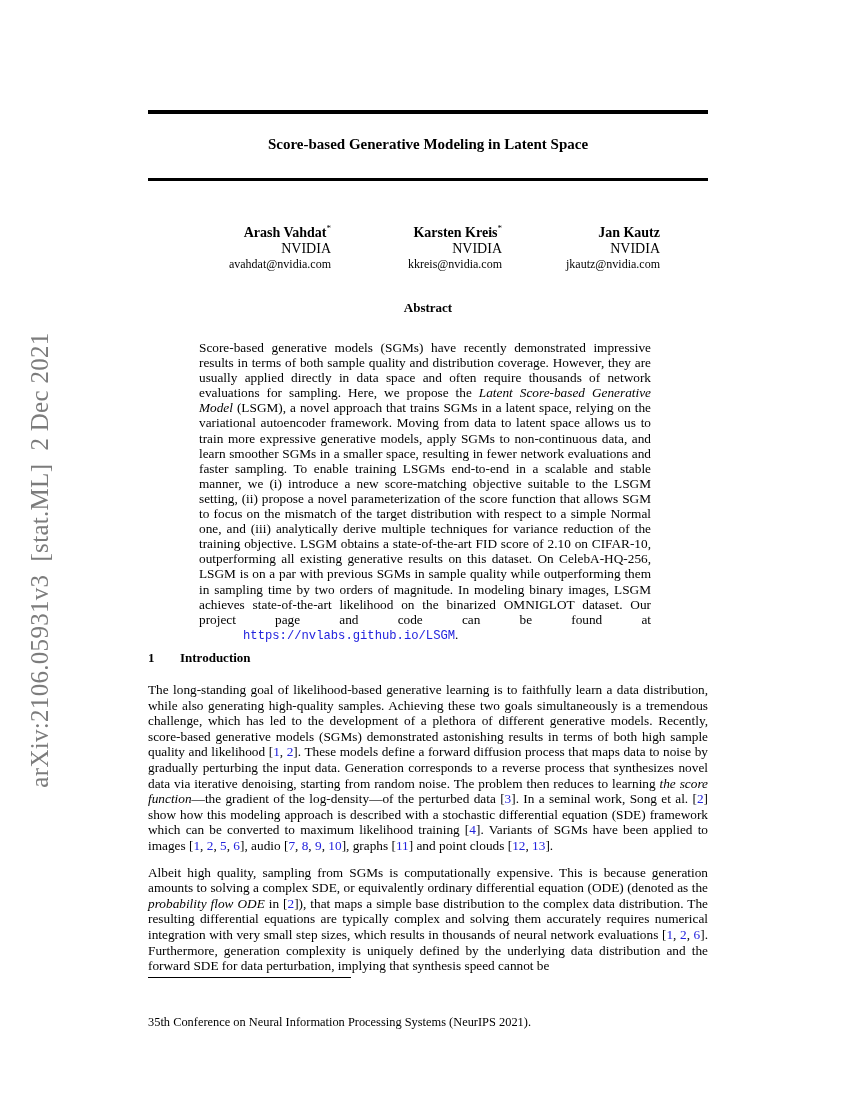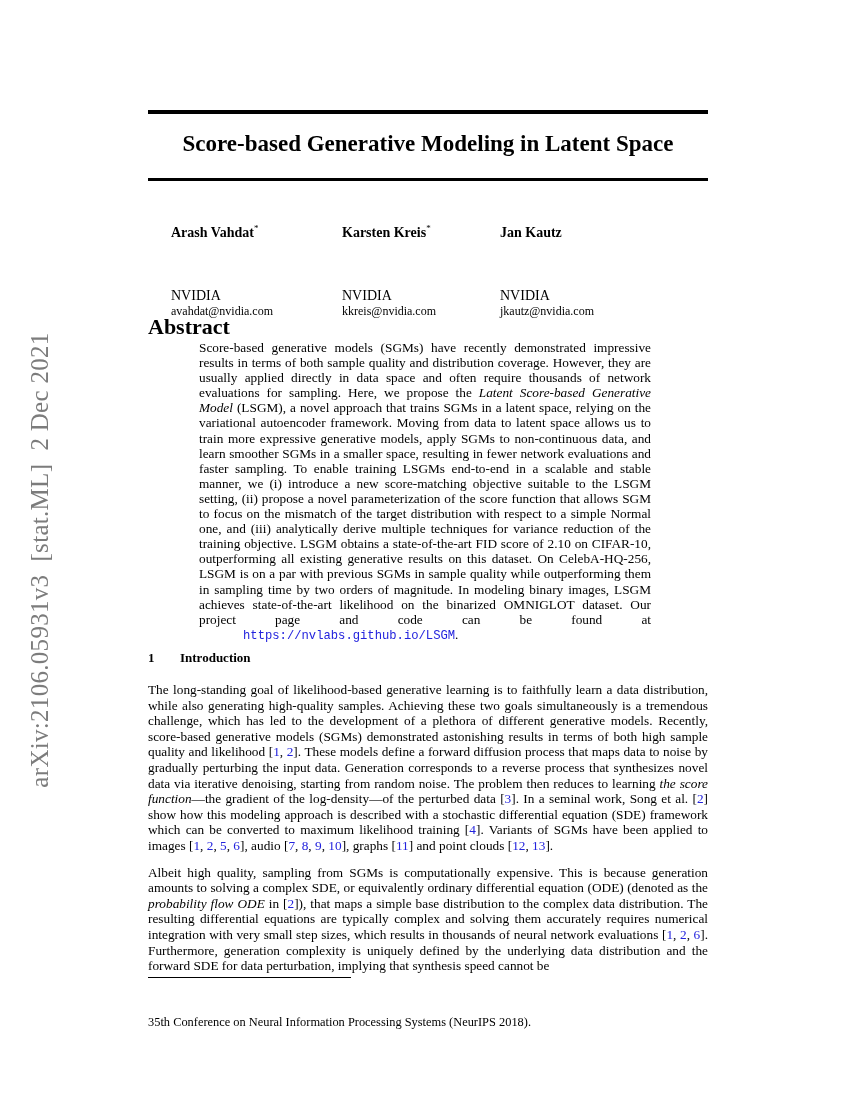--- a/index.html
+++ b/index.html
@@ -23,36 +23,36 @@
     font-size:25px;
     letter-spacing:0.3px;
     color:var(--sidebar-color);
     white-space:pre;
   }
   .rule{position:absolute;background:#000;}
   .rule-top{left:148px;top:110px;width:560px;height:4px;}
   .rule-bottom{left:148px;top:178px;width:560px;height:3px;}
   .paper-title{
     position:absolute;left:148px;top:131px;width:560px;
-    text-align:center;font-size:23px;font-weight:bold;line-height:26px;
+    text-align:center;font-size:15px;font-weight:bold;line-height:26px;
   }
-  .author-col{position:absolute;top:220px;width:160px;text-align:left;}
+  .author-col{position:absolute;top:220px;width:160px;text-align:right;}
   .author-col .author-name{font-size:14px;font-weight:bold;line-height:16px;}
   .author-col .author-name sup{font-size:9px;font-weight:normal;}
-  .author-col .author-affiliation{font-size:14px;line-height:15px;margin-top:47px;}
+  .author-col .author-affiliation{font-size:14px;line-height:15px;}
   .author-col .author-email{
     font-family:Liberation Serif, serif;
     font-size:12px;line-height:16px;
   }
   .col-0{left:171px;}
   .col-1{left:342px;}
   .col-2{left:500px;}
   .abstract-heading{
-    position:absolute;left:148px;top:314px;width:560px;
-    font-size:22px;font-weight:bold;
+    position:absolute;left:148px;top:300px;width:560px;
+    text-align:center;font-size:13px;font-weight:bold;
   }
   .abstract-body{
     position:absolute;left:199px;top:340px;width:452px;
     font-size:13.3px;line-height:15.1px;text-align:justify;
   }
   .section-heading{
     position:absolute;left:148px;top:650px;
     font-size:13px;font-weight:bold;
   }
   .section-heading .section-number{display:inline-block;min-width:13px;margin-right:19px;}
@@ -115,15 +115,15 @@
     <span class="section-number">1</span><span>Introduction</span>
   </div>
 
   <div class="body-text">
     <p><span>The long-standing goal of likelihood-based generative learning is to faithfully learn a data distribution, while also generating high-quality samples. Achieving these two goals simultaneously is a tremendous challenge, which has led to the development of a plethora of different generative models. Recently, score-based generative models (SGMs) demonstrated astonishing results in terms of both high sample quality and likelihood [</span><span class="seg-cite">1</span><span>, </span><span class="seg-cite">2</span><span>]. These models define a forward diffusion process that maps data to noise by gradually perturbing the input data. Generation corresponds to a reverse process that synthesizes novel data via iterative denoising, starting from random noise. The problem then reduces to learning </span><span class="seg-i">the score function</span><span>—the gradient of the log-density—of the perturbed data [</span><span class="seg-cite">3</span><span>]. In a seminal work, Song et al. [</span><span class="seg-cite">2</span><span>] show how this modeling approach is described with a stochastic differential equation (SDE) framework which can be converted to maximum likelihood training [</span><span class="seg-cite">4</span><span>]. Variants of SGMs have been applied to images [</span><span class="seg-cite">1</span><span>, </span><span class="seg-cite">2</span><span>, </span><span class="seg-cite">5</span><span>, </span><span class="seg-cite">6</span><span>], audio [</span><span class="seg-cite">7</span><span>, </span><span class="seg-cite">8</span><span>, </span><span class="seg-cite">9</span><span>, </span><span class="seg-cite">10</span><span>], graphs [</span><span class="seg-cite">11</span><span>] and point clouds [</span><span class="seg-cite">12</span><span>, </span><span class="seg-cite">13</span><span>].</span></p>
     <p><span>Albeit high quality, sampling from SGMs is computationally expensive. This is because generation amounts to solving a complex SDE, or equivalently ordinary differential equation (ODE) (denoted as the </span><span class="seg-i">probability flow ODE</span><span> in [</span><span class="seg-cite">2</span><span>]), that maps a simple base distribution to the complex data distribution. The resulting differential equations are typically complex and solving them accurately requires numerical integration with very small step sizes, which results in thousands of neural network evaluations [</span><span class="seg-cite">1</span><span>, </span><span class="seg-cite">2</span><span>, </span><span class="seg-cite">6</span><span>]. Furthermore, generation complexity is uniquely defined by the underlying data distribution and the forward SDE for data perturbation, implying that synthesis speed cannot be</span></p>
   </div>
 
   <div class="rule footnote-rule"></div>
 
-  <div class="footer-note">35th Conference on Neural Information Processing Systems (NeurIPS 2018).</div>
+  <div class="footer-note">35th Conference on Neural Information Processing Systems (NeurIPS 2021).</div>
 
 </div>
 
 </body></html>

